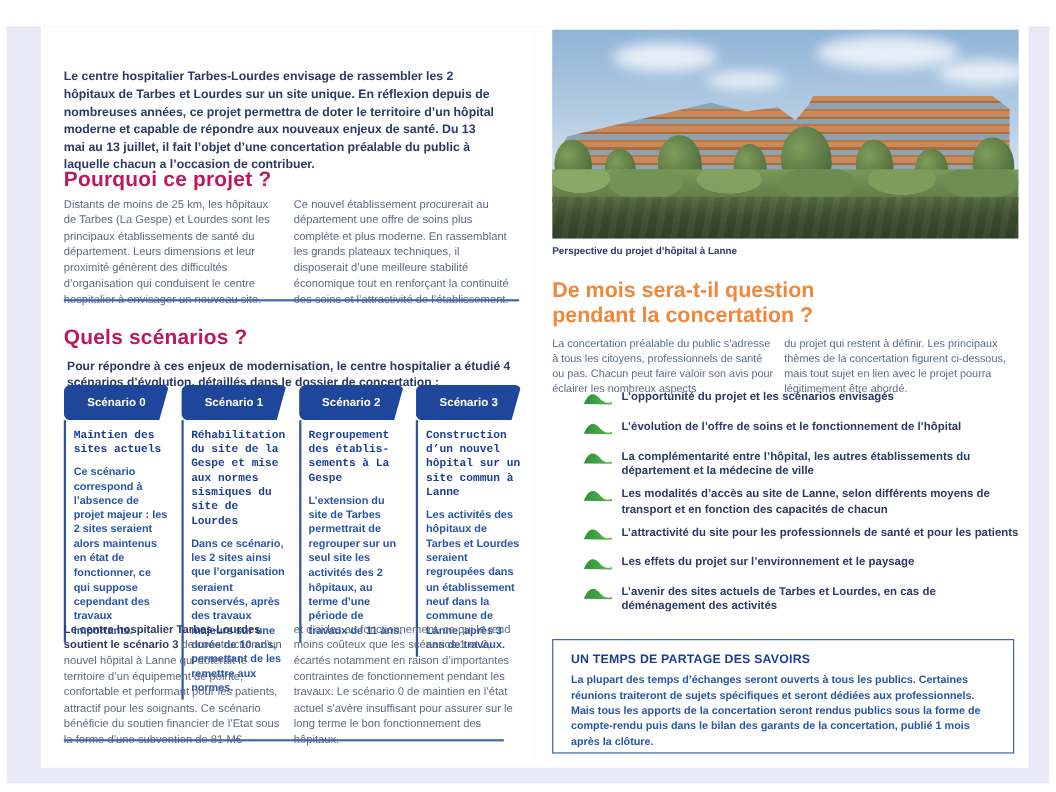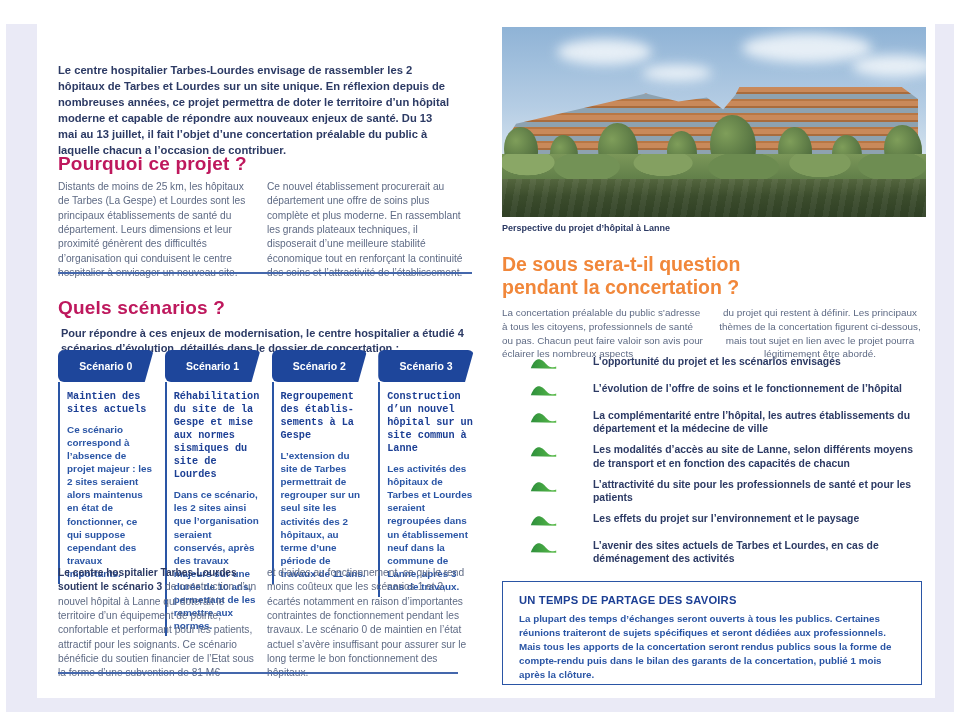--- a/index.html
+++ b/index.html
@@ -45,25 +45,25 @@
       radial-gradient(52px 24px at 75% 30%,#7F9C5D 58%,transparent 60%),
       radial-gradient(58px 26px at 92% 40%,#6E8D52 58%,transparent 60%),
       linear-gradient(180deg,#7B9759,#5C7A46);}
   .lawn{position:absolute;left:0;right:0;bottom:0;height:38px;
     background:repeating-linear-gradient(100deg,rgba(255,255,255,.05) 0 6px,rgba(0,0,0,0) 6px 14px),
     linear-gradient(180deg,#54663E 0%,#3B4C2C 45%,#2F3F24 100%);}
 
   .caption{left:17px;top:199px;font-size:9px;font-weight:700;color:#2C3A64;}
   .h-question{left:17px;top:216px;font-size:19.5px;font-weight:800;color:#F1873A;line-height:1.18;}
   .q-col1{left:17px;top:272px;width:204px;font-size:9.9px;}
-  .q-col2{left:228px;top:272px;width:214px;font-size:9.9px;text-align:center;}
+  .q-col2{left:228px;top:272px;width:214px;font-size:9.9px;}
   .topics{left:45px;top:331px;width:396px;list-style:none;margin:0;padding:0;}
   .topics li{display:flex;align-items:flex-start;margin-bottom:8px;}
   .topic-icon{flex:0 0 27px;margin-right:8px;margin-top:1px;}
-  .topic-text{font-size:10.4px;font-weight:700;color:#2C3A64;line-height:1.27;margin-left:28px;}
+  .topic-text{font-size:10.4px;font-weight:700;color:#2C3A64;line-height:1.27;}
   .box{left:17px;top:557px;width:420px;height:104px;border:1.5px solid #2A55A5;box-sizing:border-box;}
   .box-title{margin:12px 16px 6px;font-size:11.2px;font-weight:800;color:#1C3F94;letter-spacing:.2px;}
   .box-text{margin:0 16px;font-size:9.8px;font-weight:600;color:#2A55A5;line-height:1.42;}
 </style>
 </head>
 <body>
 
 <svg width="0" height="0" style="position:absolute">
   <defs>
     <linearGradient id="swooshGrad" x1="0" y1="0" x2="1" y2="0">
@@ -139,21 +139,21 @@
       <div class="tree" style="left:208px;top:88px;width:46px;height:62px;"></div>
       <div class="tree" style="left:276px;top:100px;width:34px;height:48px;"></div>
       <div class="tree" style="left:330px;top:108px;width:30px;height:40px;"></div>
       <div class="tree" style="left:382px;top:98px;width:38px;height:50px;"></div>
       <div class="hedge"></div>
       <div class="lawn"></div>
     </div>
     <div class="abs caption">Perspective du projet d’hôpital à Lanne</div>
 
     <h1 class="abs h-question">
-      <span>De sous sera-t-il question</span><br>
+      <span>De mois sera-t-il question</span><br>
       <span>pendant la concertation ?</span>
     </h1>
     <p class="abs body-gray q-col1">La concertation préalable du public s’adresse à tous les citoyens, professionnels de santé ou pas. Chacun peut faire valoir son avis pour éclairer les nombreux aspects</p>
     <p class="abs body-gray q-col2">du projet qui restent à définir. Les principaux thèmes de la concertation figurent ci-dessous, mais tout sujet en lien avec le projet pourra légitimement être abordé.</p>
 
     <ul class="abs topics">
       <li>
         <span class="topic-icon"><svg viewBox="0 0 34 16" width="27" height="13">
               <path d="M1 14 C5 4 9 2 13 3 C17 4 19 8 23 11 C27 13.5 31 13 33 11.8 L33 14.5 Z" fill="url(#swooshGrad)"></path>
             </svg></span>

